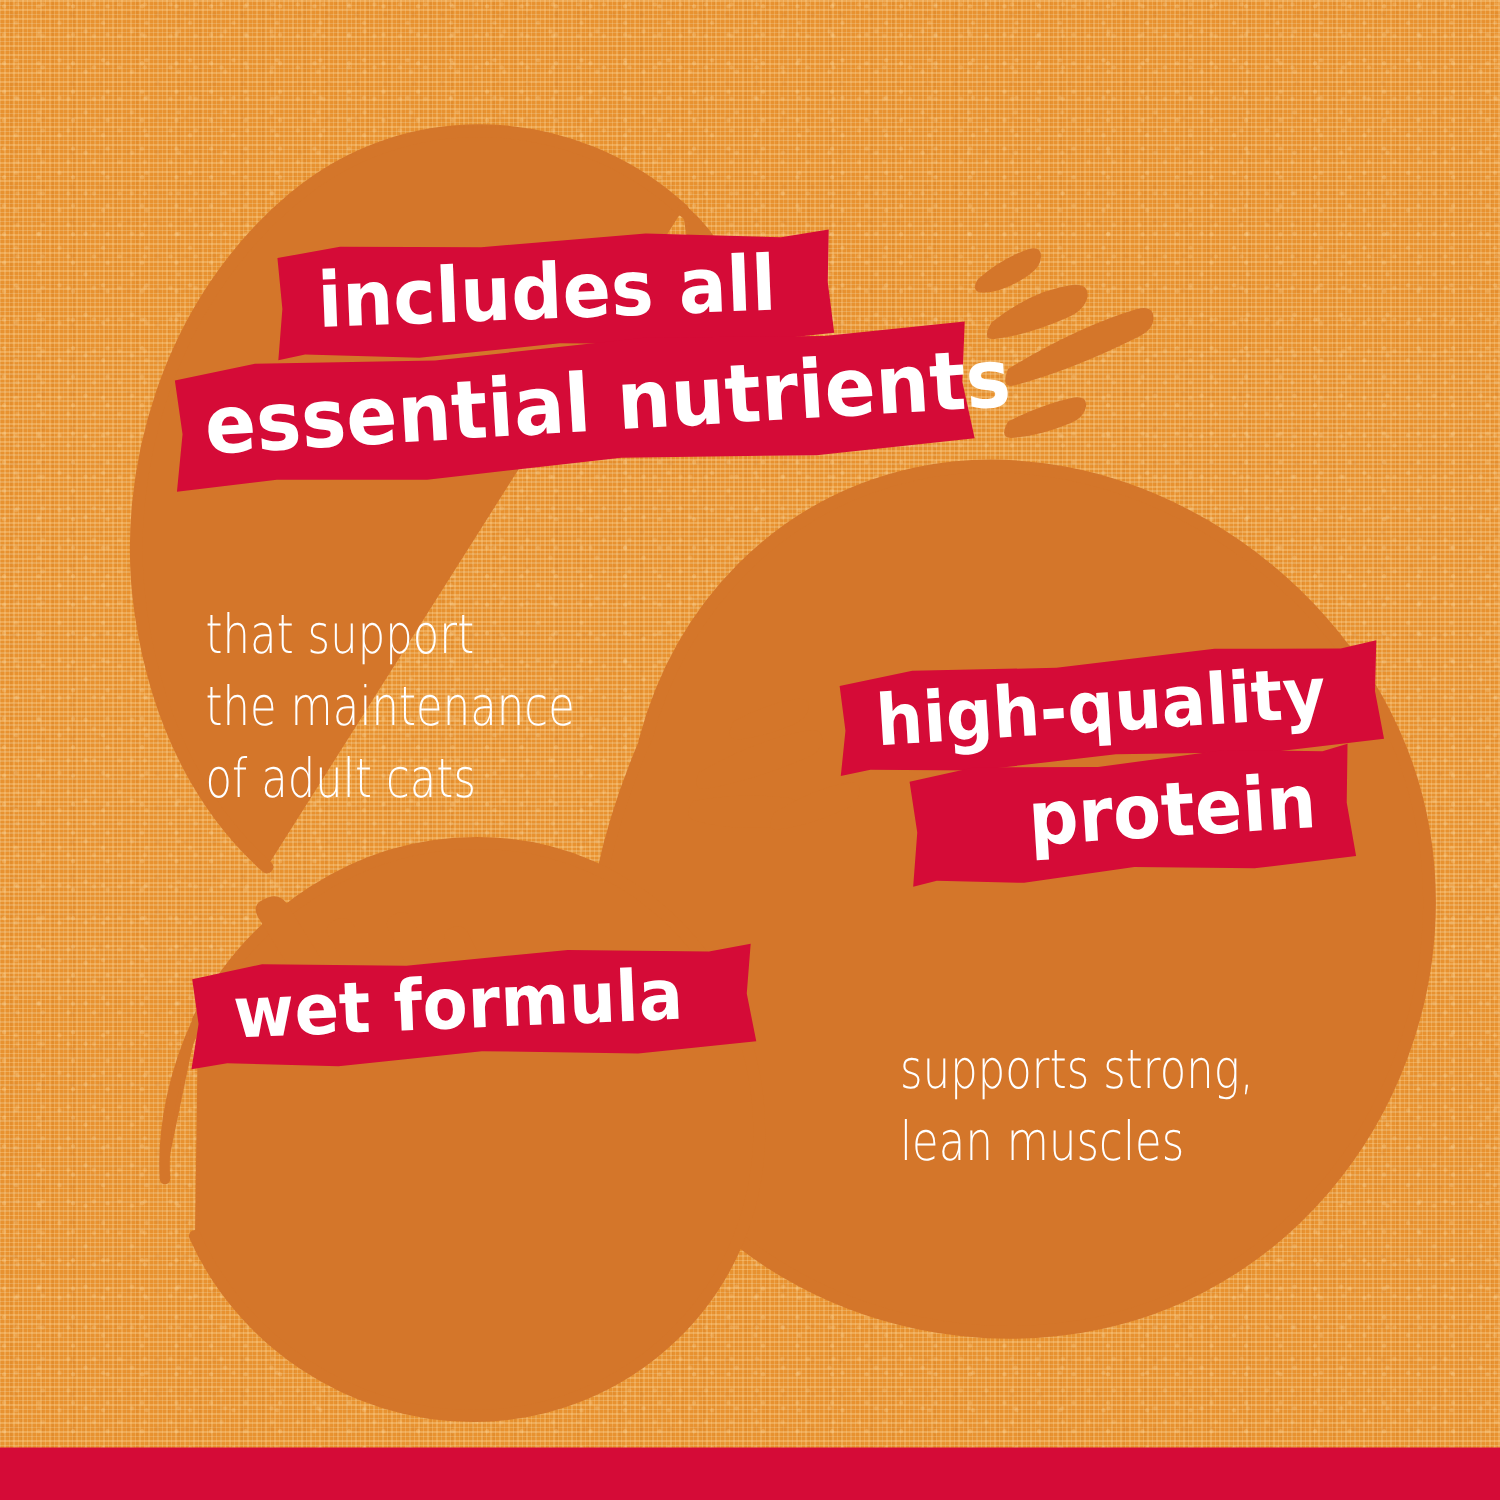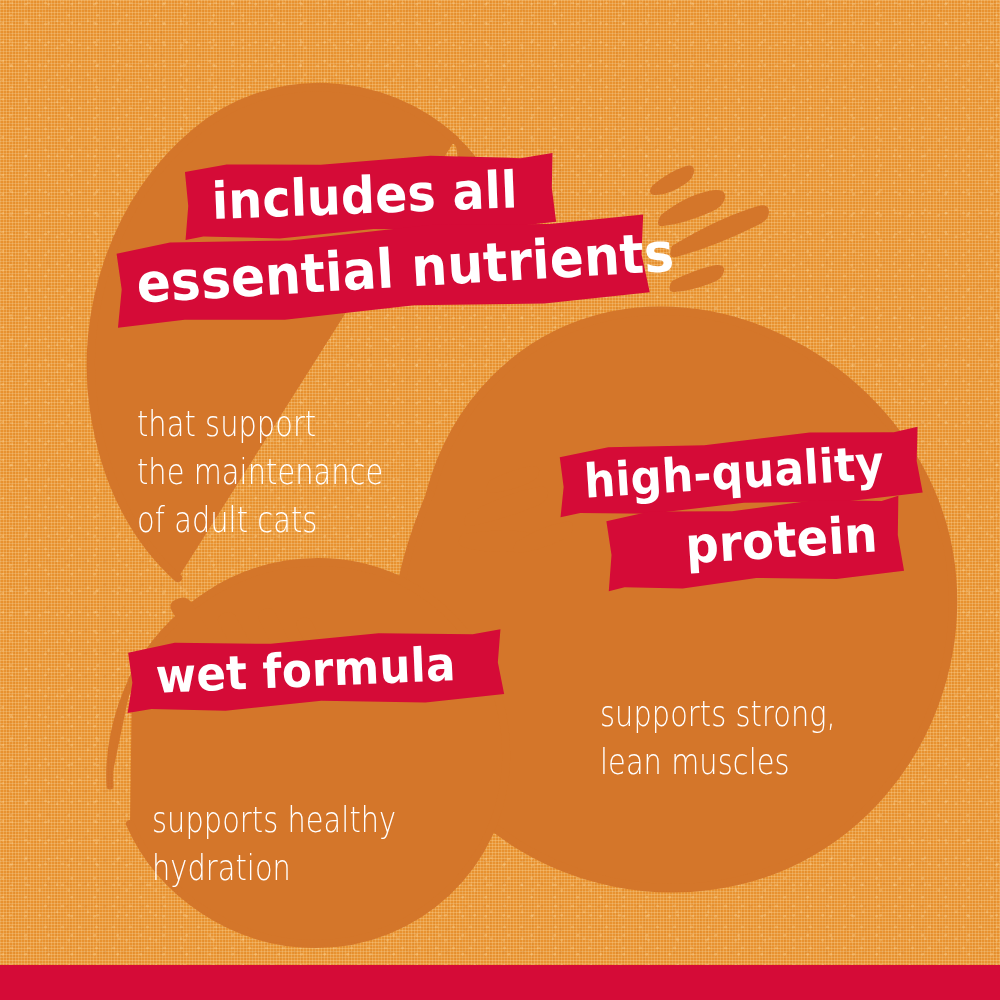--- a/index.html
+++ b/index.html
@@ -322,20 +322,16 @@
     <span>supports strong,
 lean muscles</span>
   </div>
 
   <div class="caption" id="caption-nutrients">
     <span>that support
 the maintenance
 of adult cats</span>
   </div>
 
-  <div class="caption" id="caption-hydration">
-    <span>supports healthy
-hydration</span>
-  </div>
 
   <div id="bottom-bar" style="background: rgb(213, 11, 55); height: 35px;"></div>
 
 </div>
 
 </body></html>

